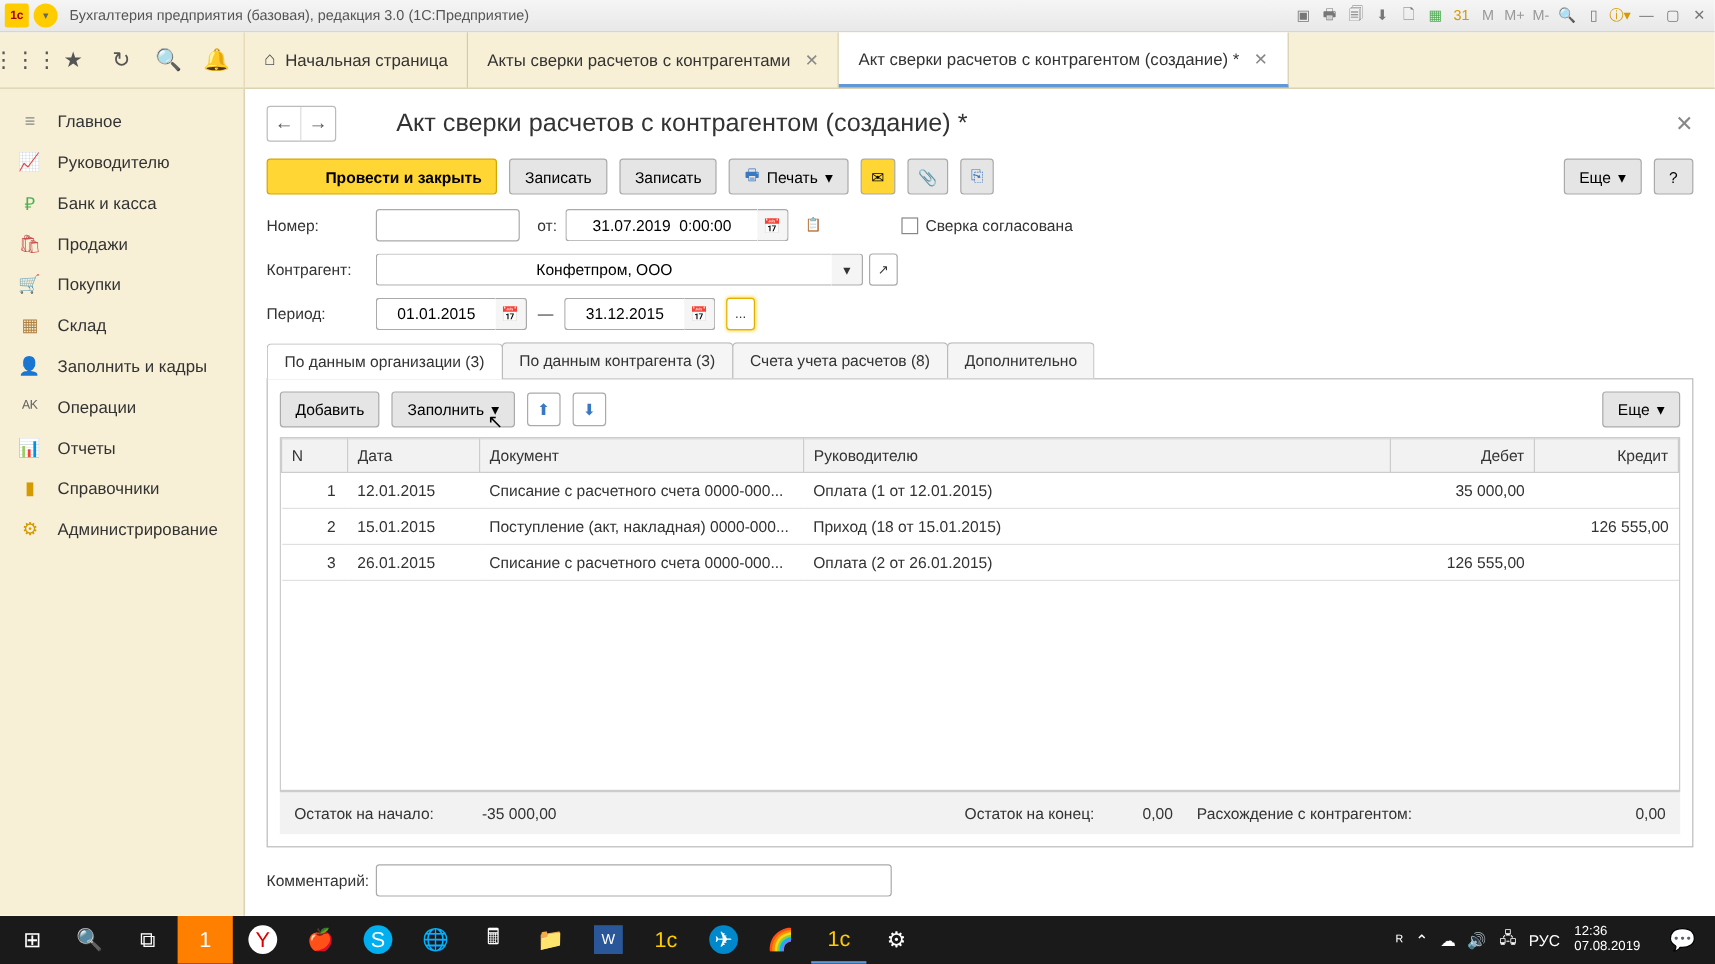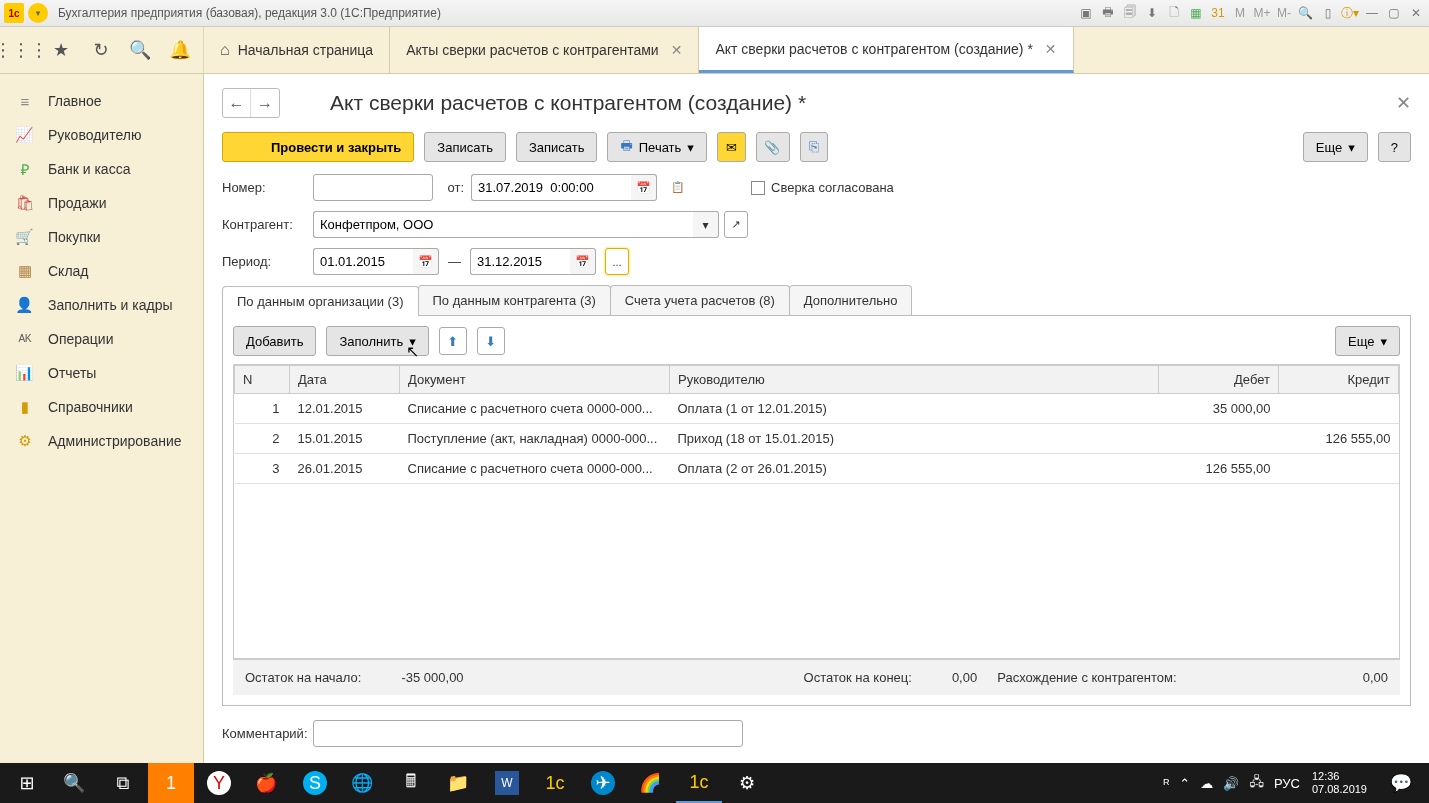--- a/index.html
+++ b/index.html
@@ -48,21 +48,21 @@
 .btn.primary { background: #ffd633; border-color: #d4a700; font-weight: bold; padding-left: 48px; }
 .btn.icon-only { padding: 0 8px; }
 .toolbar .spacer { flex: 1; }
 
 
 .form-row { display: flex; align-items: center; margin-bottom: 10px; gap: 1px; }
 .form-label { width: 90px; color: #333; font-size:13px; }
 .input { height: 27px; border: 1px solid #aaa; border-radius: 3px; padding: 0 6px; font-size: 13px; background:#fff; }
 .input-cal-btn { width: 26px; height: 27px; border: 1px solid #aaa; border-left:none; border-radius: 0 3px 3px 0; display:flex; align-items:center; justify-content:center; font-size:12px; cursor:pointer; background:#f5f5f5; }
 .input-grp { display:flex; }
-.input-grp .input { border-radius: 3px 0 0 3px; border-right:none; }
+.input-grp .input { border-radius: 3px 0 0 3px; border-right:none;text-align:center; }
 .check { width: 14px; height: 14px; border: 1px solid #888; display:inline-block; margin-right:6px; }
 .sm-btn { width:24px; height:27px; border:1px solid #aaa; border-radius:3px; display:flex; align-items:center; justify-content:center; font-size:11px; cursor:pointer; background:#fff; }
 .sm-btn.highlight { border-color:#e0b000; box-shadow: 0 0 3px #ffd633; }
 
 
 .ctabs { display: flex; margin-bottom: 0; }
 .ctab { padding: 7px 14px; border: 1px solid #bbb; border-bottom:none; background: #f5f5f5; cursor: pointer; font-size: 13px; margin-right:-1px; border-radius: 4px 4px 0 0; }
 .ctab.active { background: #fff; position:relative; top:1px; }
 
 

